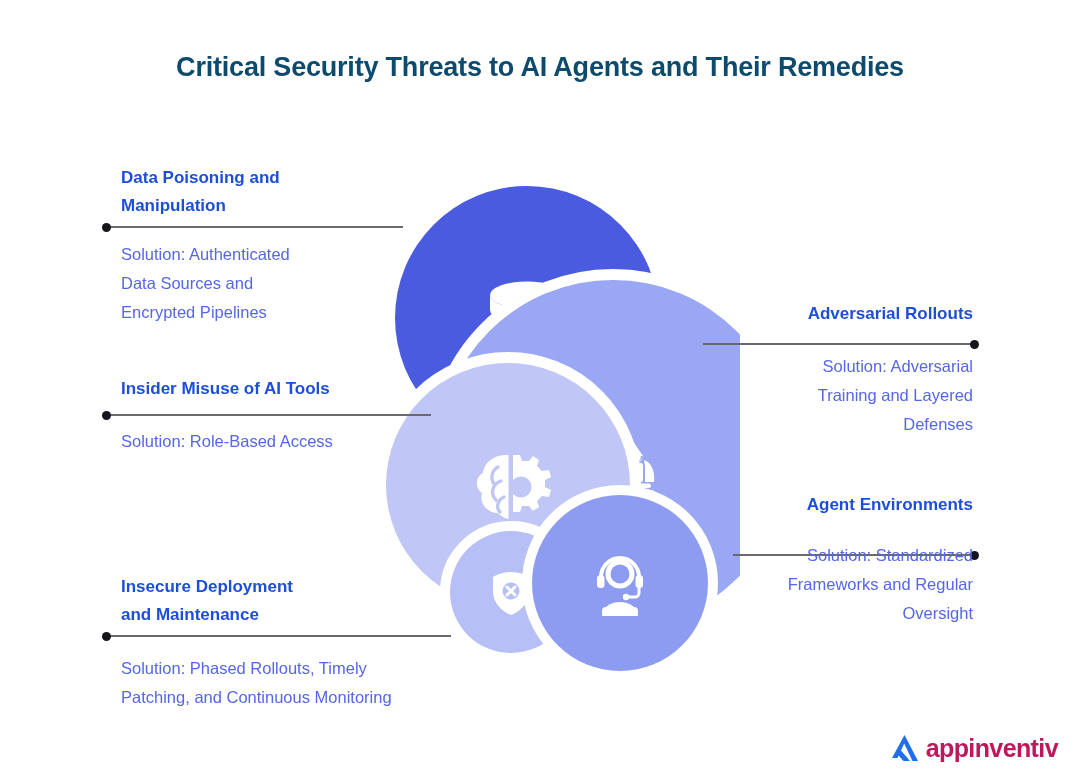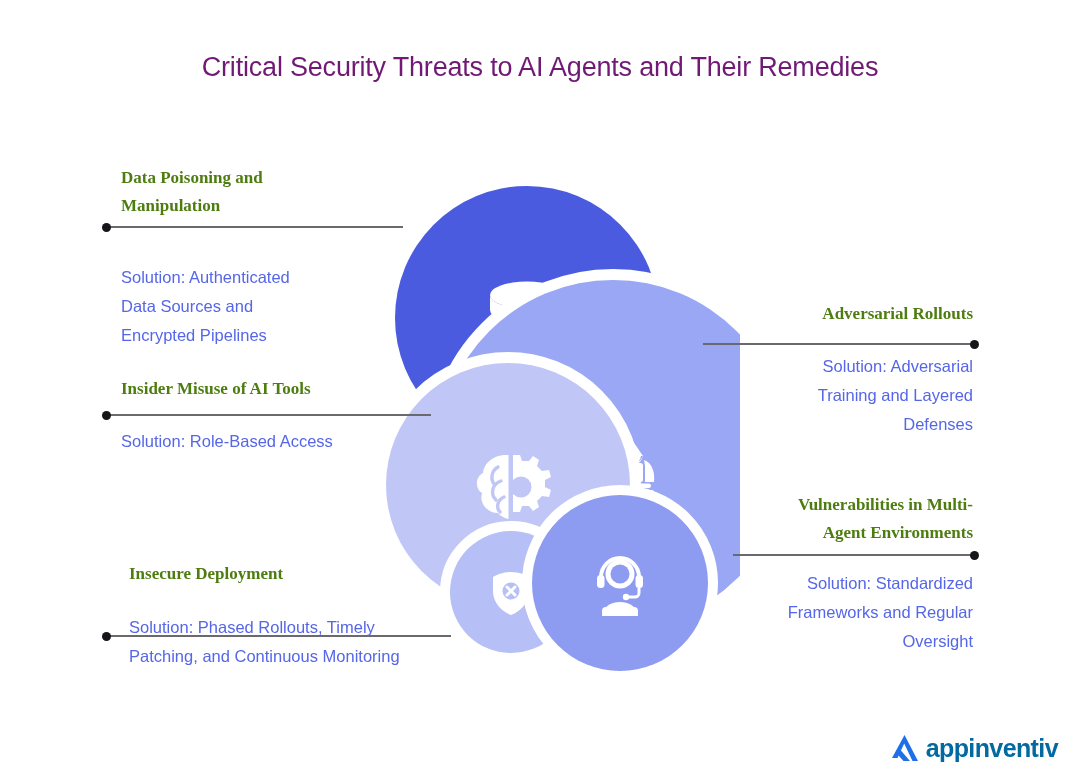--- a/index.html
+++ b/index.html
@@ -16,22 +16,22 @@
     -webkit-font-smoothing: antialiased;
   }
 
   #page-title {
     position: absolute;
     top: 52px;
     left: 0;
     width: 1080px;
     text-align: center;
     font-size: 27px;
-    font-weight: normal;
-    color: #701a75;
+    font-weight: bold;
+    color: #0c4a6e;
     letter-spacing: -0.2px;
   }
 
   
   #cluster {
     position: absolute;
     left: 380px;
     top: 125px;
     width: 360px;
     height: 570px;
@@ -53,23 +53,22 @@
     background: #16161a;
   }
   .connector.left .dot { left: -1px; }
   .connector.right .dot { right: -1px; }
 
   
   .block { position: absolute; }
   .block .threat {
     font-size: 17px;
     font-weight: bold;
-    color: #4d7c0f;
+    color: #1d4ed8;
     line-height: 1.65;
-    font-family: Liberation Serif, serif;
   }
   .block .solution {
     font-size: 16.5px;
     font-weight: normal;
     color: #5566E8;
     line-height: 1.76;
   }
   .block.left .threat,
   .block.left .solution { text-align: left; }
   .block.right .threat,
@@ -80,21 +79,21 @@
     position: absolute;
     right: 22px;
     bottom: 20px;
     display: flex;
     align-items: center;
     gap: 4px;
   }
   #logo .wordmark {
     font-size: 25px;
     font-weight: bold;
-    color: #0369a1;
+    color: #be185d;
     letter-spacing: -0.6px;
   }
 </style>
 </head>
 <body>
 
 <div id="page-title">Critical Security Threats to AI Agents and Their Remedies</div>
 
 <div id="cluster">
   <svg width="360" height="570" viewBox="0 0 360 570" xmlns="http://www.w3.org/2000/svg">
@@ -216,21 +215,21 @@
 </div>
 <div class="connector left" style="left:103px; top:635px;  width:348px;">
   <span class="dot"></span>
 </div>
 
 <div class="block left" style="left:121px; top:164px; width:290px;">
   <div class="threat">
     <div>Data Poisoning and</div>
     <div>Manipulation</div>
   </div>
-  <div class="solution" style="margin-top:43px;">
+  <div class="solution" style="margin-top:20px;">
     <div>Solution: Authenticated</div>
     <div>Data Sources and</div>
     <div>Encrypted Pipelines</div>
   </div>
 </div>
 
 <div class="block right" style="left:688px; top:300px; width:285px;">
   <div class="threat">
     <div>Adversarial Rollouts</div>
   </div>
@@ -245,33 +244,33 @@
   <div class="threat">
     <div>Insider Misuse of AI Tools</div>
   </div>
   <div class="solution" style="margin-top:24px;">
     <div>Solution: Role-Based Access</div>
   </div>
 </div>
 
 <div class="block right" style="left:718px; top:491px; width:255px;">
   <div class="threat">
-    <div>Vulnerabilities in Multi-</div>
     <div>Agent Environments</div>
   </div>
   <div class="solution" style="margin-top:22px;">
     <div>Solution: Standardized</div>
     <div>Frameworks and Regular</div>
     <div>Oversight</div>
   </div>
 </div>
 
-<div class="block left" style="left:121px; top:560px; width:350px;margin-left:8px;">
+<div class="block left" style="left:121px; top:573px; width:350px;">
   <div class="threat">
     <div>Insecure Deployment</div>
+    <div>and Maintenance</div>
   </div>
   <div class="solution" style="margin-top:25px;">
     <div>Solution: Phased Rollouts, Timely</div>
     <div>Patching, and Continuous Monitoring</div>
   </div>
 </div>
 
 <div id="logo">
   <svg width="34" height="32" viewBox="0 0 34 32">
     <path d="M16.5 3 L30 29 L24.5 29 L16.2 11.5 L9.5 26 L4 26 Z" fill="#1F6FEB"></path>

